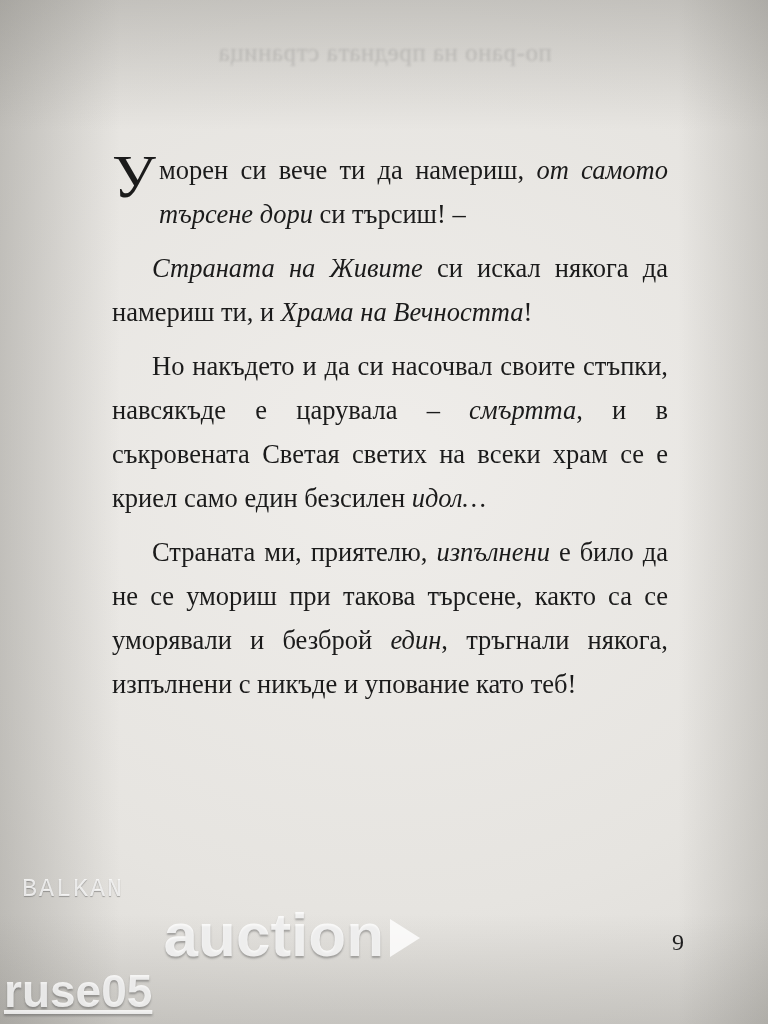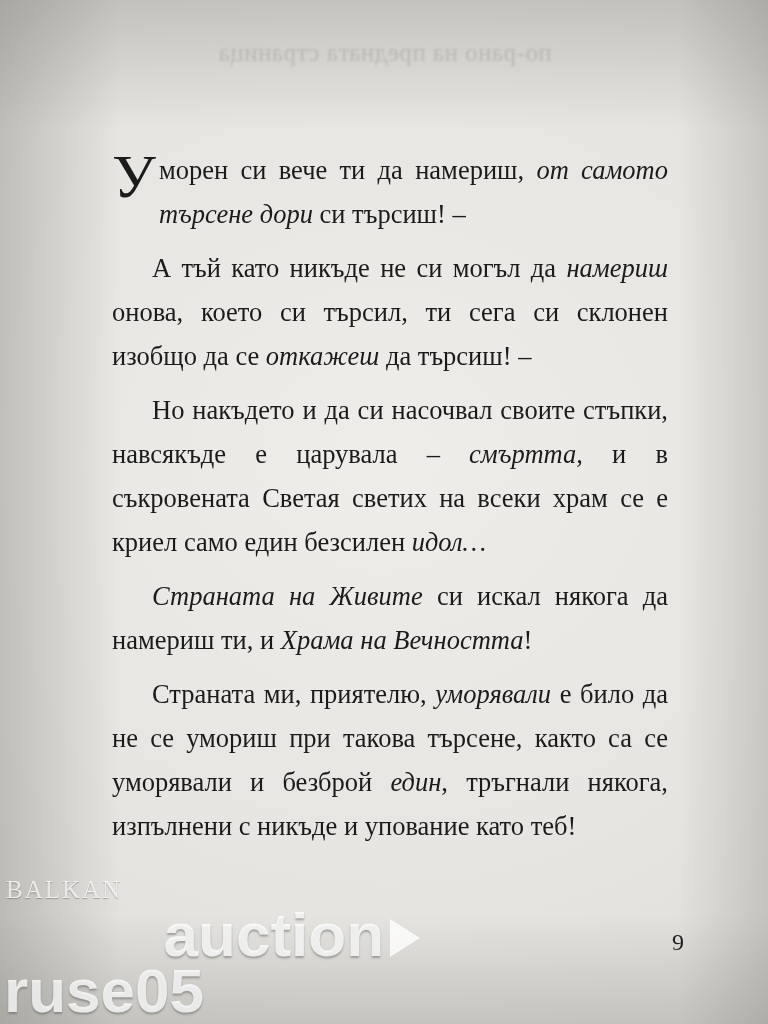--- a/index.html
+++ b/index.html
@@ -104,26 +104,26 @@
   
   .watermark {
     position: absolute;
     left: 0;
     bottom: 8px;
     width: 420px;
     pointer-events: none;
     user-select: none;
   }
   .wm-top {
-    font-family: Liberation Serif, serif;
+    font-family: Liberation Mono, monospace;
     font-size: 25px;
     letter-spacing: 2px;
     color: rgba(255,255,255,0.78);
     text-shadow: 0 1px 1px rgba(80,80,80,0.45);
-    margin-left: 6px;
+    margin-left: 22px;
   }
   .wm-main {
     font-family: "Liberation Sans", sans-serif;
     font-weight: bold;
     font-size: 62px;
     line-height: 62px;
     color: rgba(255,255,255,0.82);
     text-shadow: 0 2px 2px rgba(70,70,70,0.40);
     margin-left: 2px;
     display: flex;
@@ -134,58 +134,56 @@
     width: 0; height: 0;
     border-left: 30px solid rgba(255,255,255,0.80);
     border-top: 19px solid transparent;
     border-bottom: 19px solid transparent;
     margin-left: 6px;
     margin-top: 6px;
   }
   .wm-sub {
     font-family: "Liberation Sans", sans-serif;
     font-weight: bold;
-    font-size: 62px;
+    font-size: 46px;
     line-height: 50px;
     color: rgba(255,255,255,0.80);
     text-shadow: 0 2px 2px rgba(70,70,70,0.40);
     margin-left: 4px;
+    text-decoration: underline;
   }
 </style>
 </head>
 <body>
 
 <div class="page">
 
   <div class="vignette-left"></div>
   <div class="vignette-right"></div>
   <div class="vignette-top"></div>
   <div class="vignette-bottom"></div>
 
   <div class="bleed">по-рано на предната страница</div>
 
   <div class="text-block">
     <p class="para first">
       <span class="dropcap">У</span><span>морен си вече ти да намериш, </span><span class="it">от самото търсене дори</span><span> си търсиш! –</span>
     </p>
 
+
     <p class="para">
-      <span>А тъй като никъде не си могъл да </span><span class="it">намериш</span><span> онова, което си търсил, ти сега си склонен изобщо да се </span><span class="it">откажеш</span><span> да търсиш! –</span>
+      <span class="it">Страната на Живите</span><span> си искал някога да намериш ти, и </span><span class="it">Храма на Вечността</span><span>!</span>
     </p>
 
     <p class="para">
       <span>Но накъдето и да си насочвал своите стъпки, навсякъде е царувала – </span><span class="it">смъртта</span><span>, и в съкровената Светая светих на всеки храм се е криел само един безсилен </span><span class="it">идол…</span>
     </p>
 
     <p class="para">
-      <span class="it">Страната на Живите</span><span> си искал някога да намериш ти, и </span><span class="it">Храма на Вечността</span><span>!</span>
-    </p>
-
-    <p class="para">
-      <span>Страната ми, приятелю, </span><span class="it">уморявали</span><span> е било да не се умориш при такова търсене, както са се уморявали и безброй </span><span class="it">един</span><span>, тръгнали някога, изпълнени с никъде и упование като теб!</span>
+      <span>Страната ми, приятелю, </span><span class="it">изпълнени</span><span> е било да не се умориш при такова търсене, както са се уморявали и безброй </span><span class="it">един</span><span>, тръгнали някога, изпълнени с никъде и упование като теб!</span>
     </p>
   </div>
 
   <div class="page-number">9</div>
 
   <div class="watermark">
     <div class="wm-top">BALKAN</div>
     <div class="wm-main">
       <span>auction</span>
       <span class="wm-play"></span>

